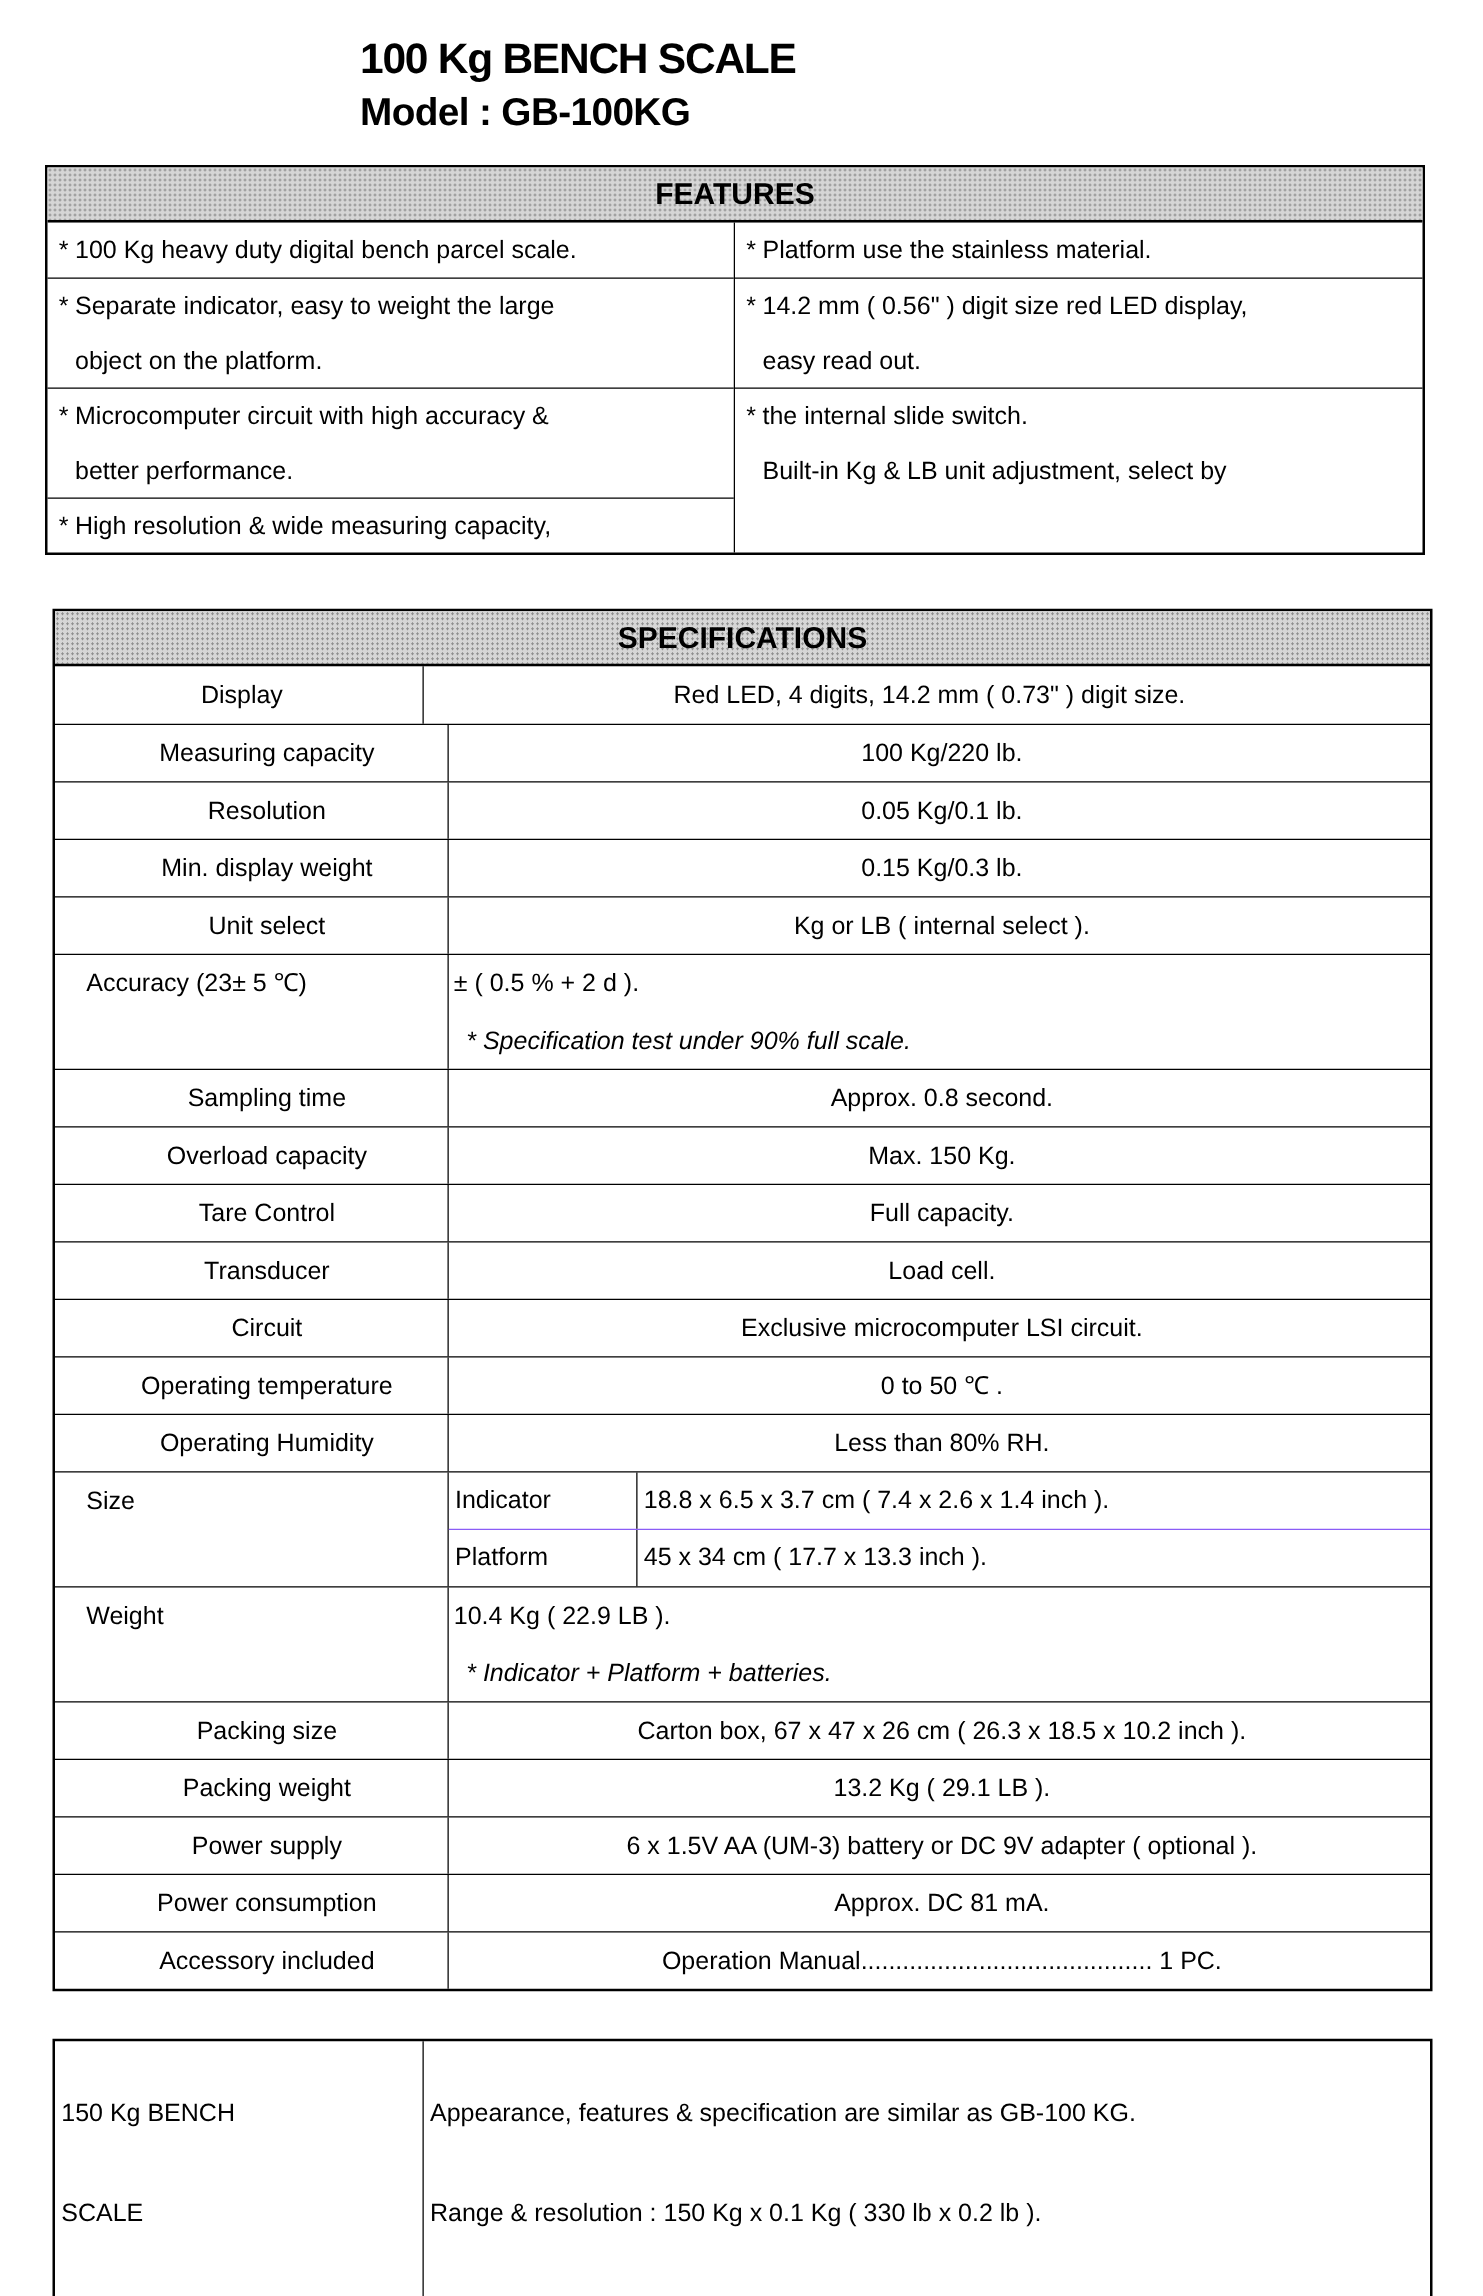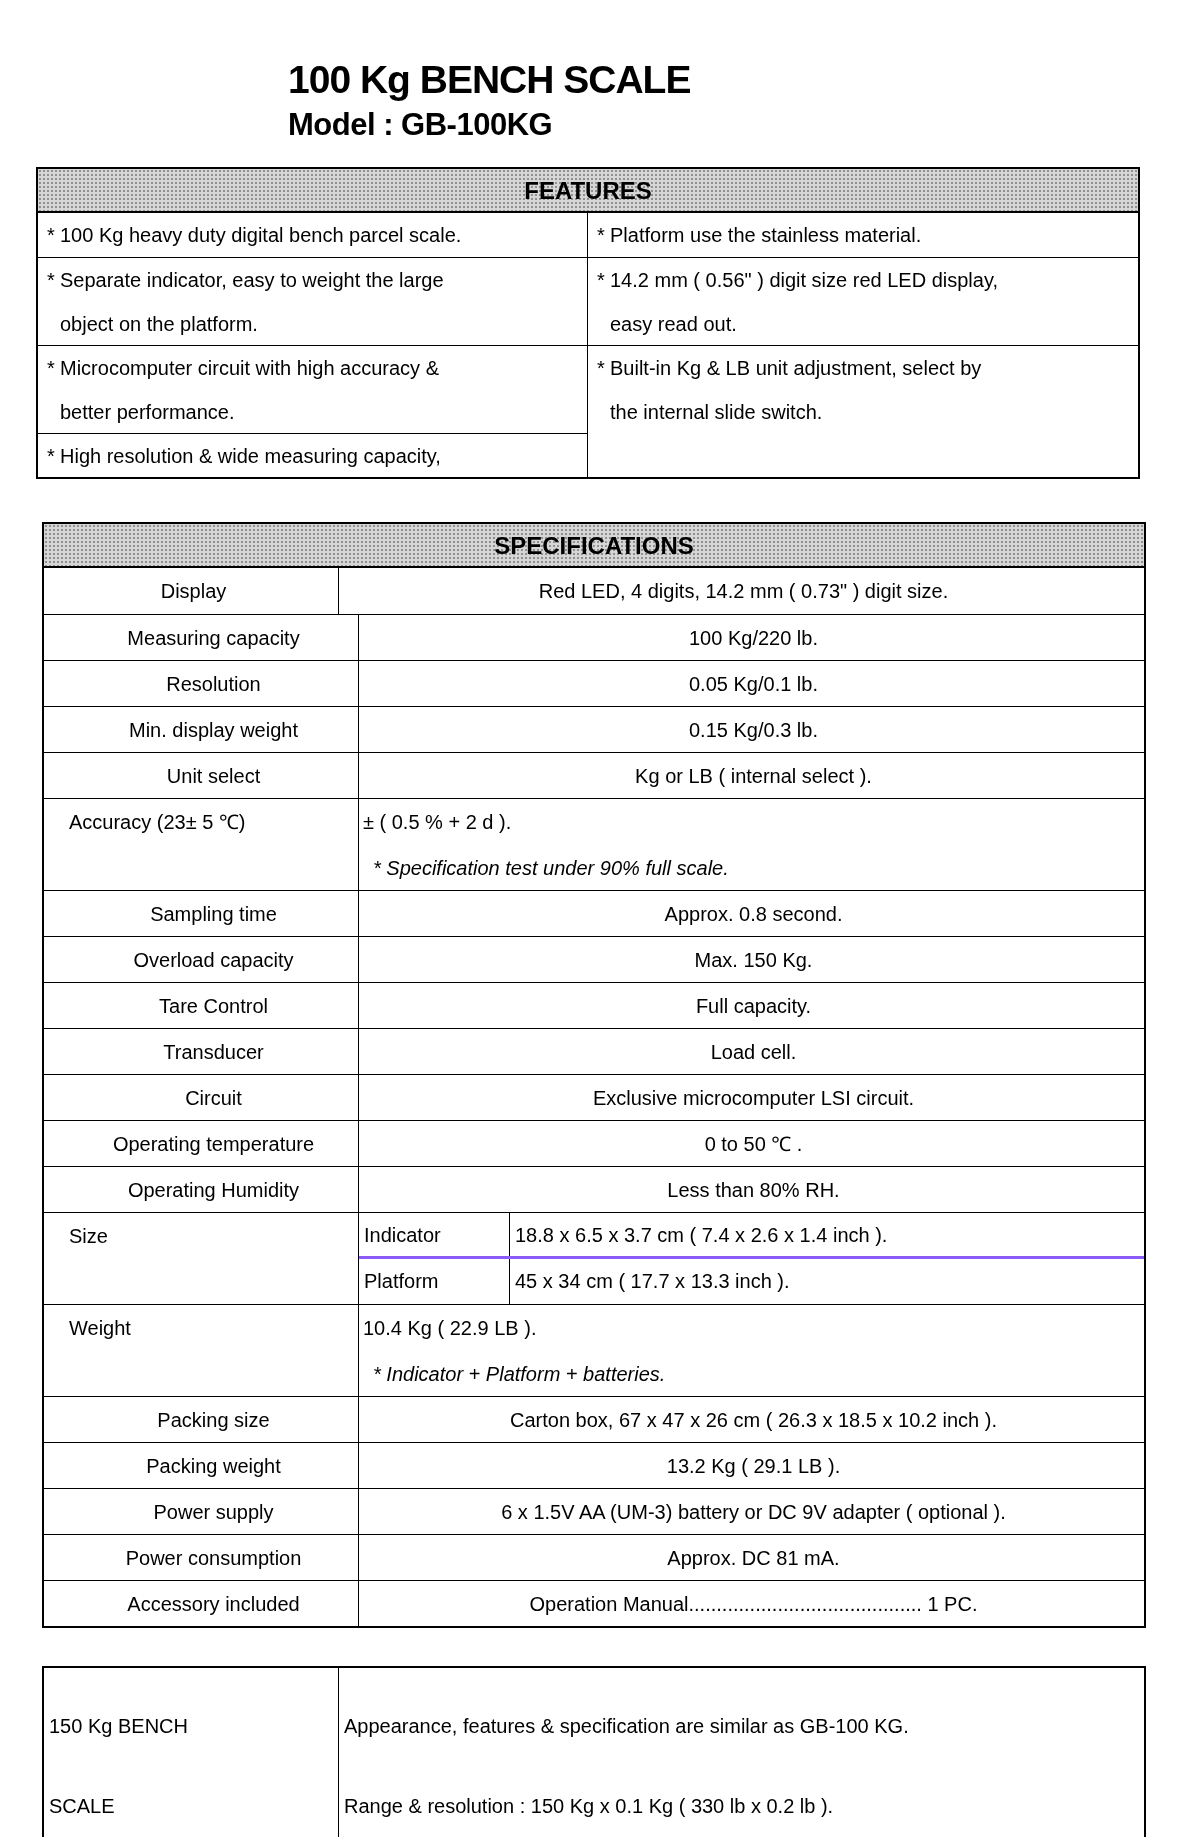--- a/index.html
+++ b/index.html
@@ -8,21 +8,21 @@
     width:1186px; height:1837px;
     background:#ffffff; color:#000;
     font-family:"Liberation Sans", sans-serif;
     font-size:20px;
     -webkit-font-smoothing:antialiased;
   }
   .page { position:relative; width:1186px; height:1837px; overflow:hidden; }
 
   
   .titleblock { padding:30px 0 0 288px; }
-  .title { font-size:39px; font-weight:bold; letter-spacing:-1px; line-height:1.02;margin-top:30px; }
+  .title { font-size:34px; font-weight:bold; letter-spacing:-1px; line-height:1.02; }
   .model { font-size:31px; font-weight:bold; letter-spacing:-0.5px; margin-top:7px; }
 
   
   .tbl { width:1104px; margin-left:42px; border:2px solid #000; background:#fff; }
   .ghead {
     height:44px; line-height:44px; text-align:center;
     font-size:24px; font-weight:bold;
     border-bottom:2px solid #000;
     background-color:#d6d6d6;
     background-image: radial-gradient(circle, #909090 1px, rgba(0,0,0,0) 1.1px);
@@ -46,21 +46,21 @@
   .sbody .srow + .srow { border-top:1px solid #000;padding-left:20px; }
   .srow { display:flex; }
   .sh1 { height:46px;text-align:center; } .sh2 { height:92px; }
   .slabel { width:295px; flex:none; border-right:1px solid #000; padding-left:5px; line-height:46px; white-space:nowrap; }
   .svalue { flex:1; padding-left:4px; line-height:46px; white-space:nowrap; }
   .svalcol { flex:1; display:flex; flex-direction:column; }
   .sval { height:46px; line-height:46px; padding-left:4px; white-space:nowrap; }
   .snote { height:46px; line-height:46px; padding-left:14px; font-style:italic; white-space:nowrap; }
   .ssub { flex:1; display:flex; flex-direction:column; }
   .ssubrow { display:flex; height:46px; }
-  .ssubrow.first { border-bottom:3px solid #8b5cf6; }
+  .ssubrow.first { border-bottom:1px solid #8b5cf6; }
   .ssubname { width:151px; flex:none; border-right:1px solid #000; padding-left:5px; line-height:45px; }
   .ssubval { flex:1; padding-left:5px; line-height:45px; white-space:nowrap; }
 
   
   .variant { margin-top:38px; }
   .vrow { display:flex; }
   .vlabel { width:295px; flex:none; border-right:1px solid #000; }
   .vvalue { flex:1; }
   .vline { height:44px; line-height:44px; padding-left:5px; white-space:nowrap;margin-top:36px; }
 
@@ -120,22 +120,22 @@
         <div class="frow fh2">
           <span class="ast">*</span>
           <div class="ftext">
             <div class="fline">14.2 mm ( 0.56" ) digit size red LED display,</div>
             <div class="fline">easy read out.</div>
           </div>
         </div>
         <div class="frow fh3">
           <span class="ast">*</span>
           <div class="ftext">
+            <div class="fline">the internal slide switch.</div>
             <div class="fline">Built-in Kg &amp; LB unit adjustment, select by</div>
-            <div class="fline">the internal slide switch.</div>
           </div>
         </div>
       </div>
     </div>
   </div>
 
   <div class="tbl specs">
     <div class="ghead">SPECIFICATIONS</div>
     <div class="sbody">
 

